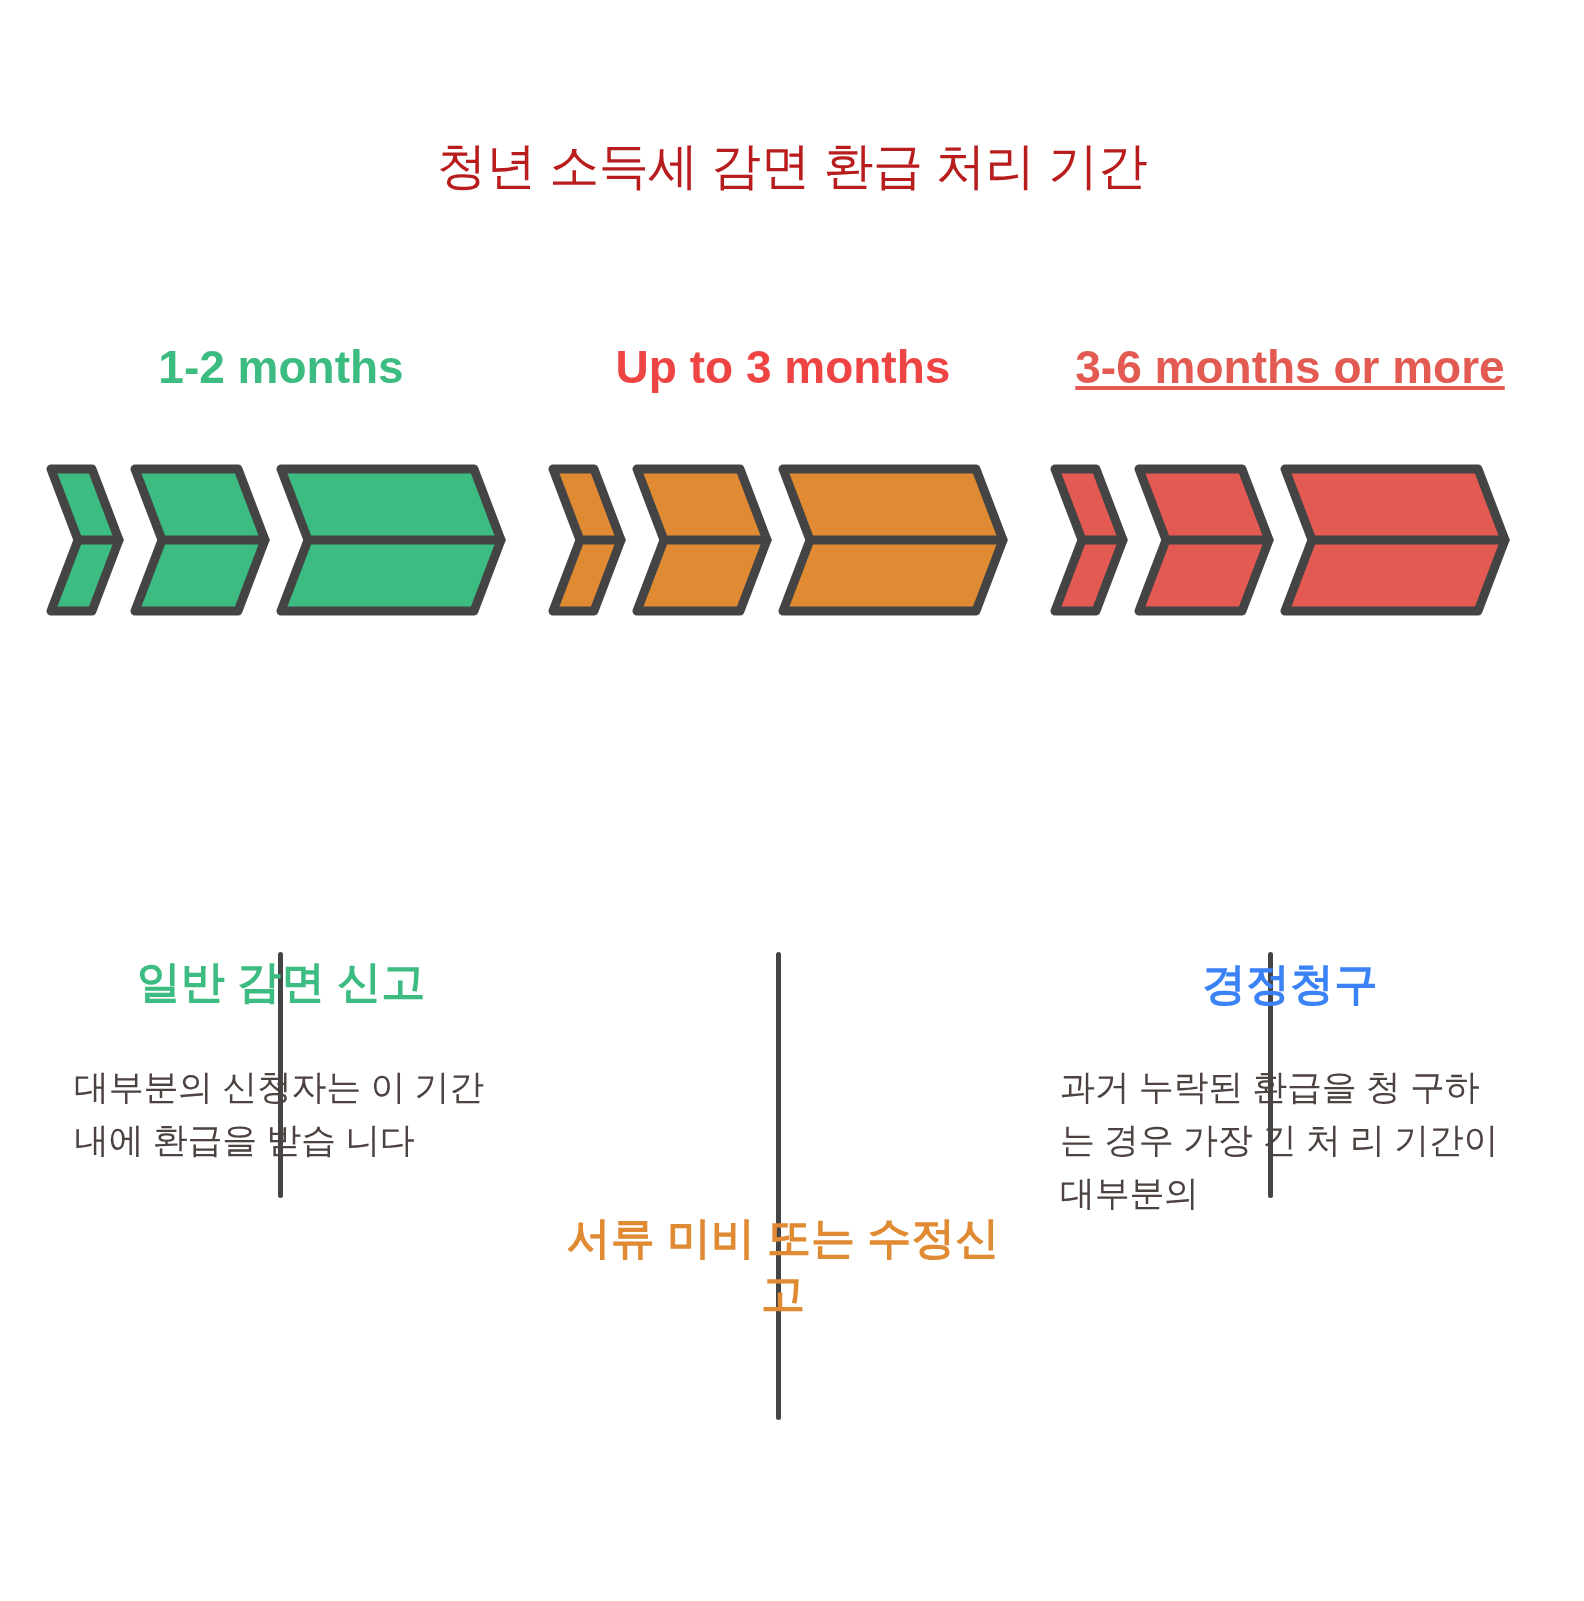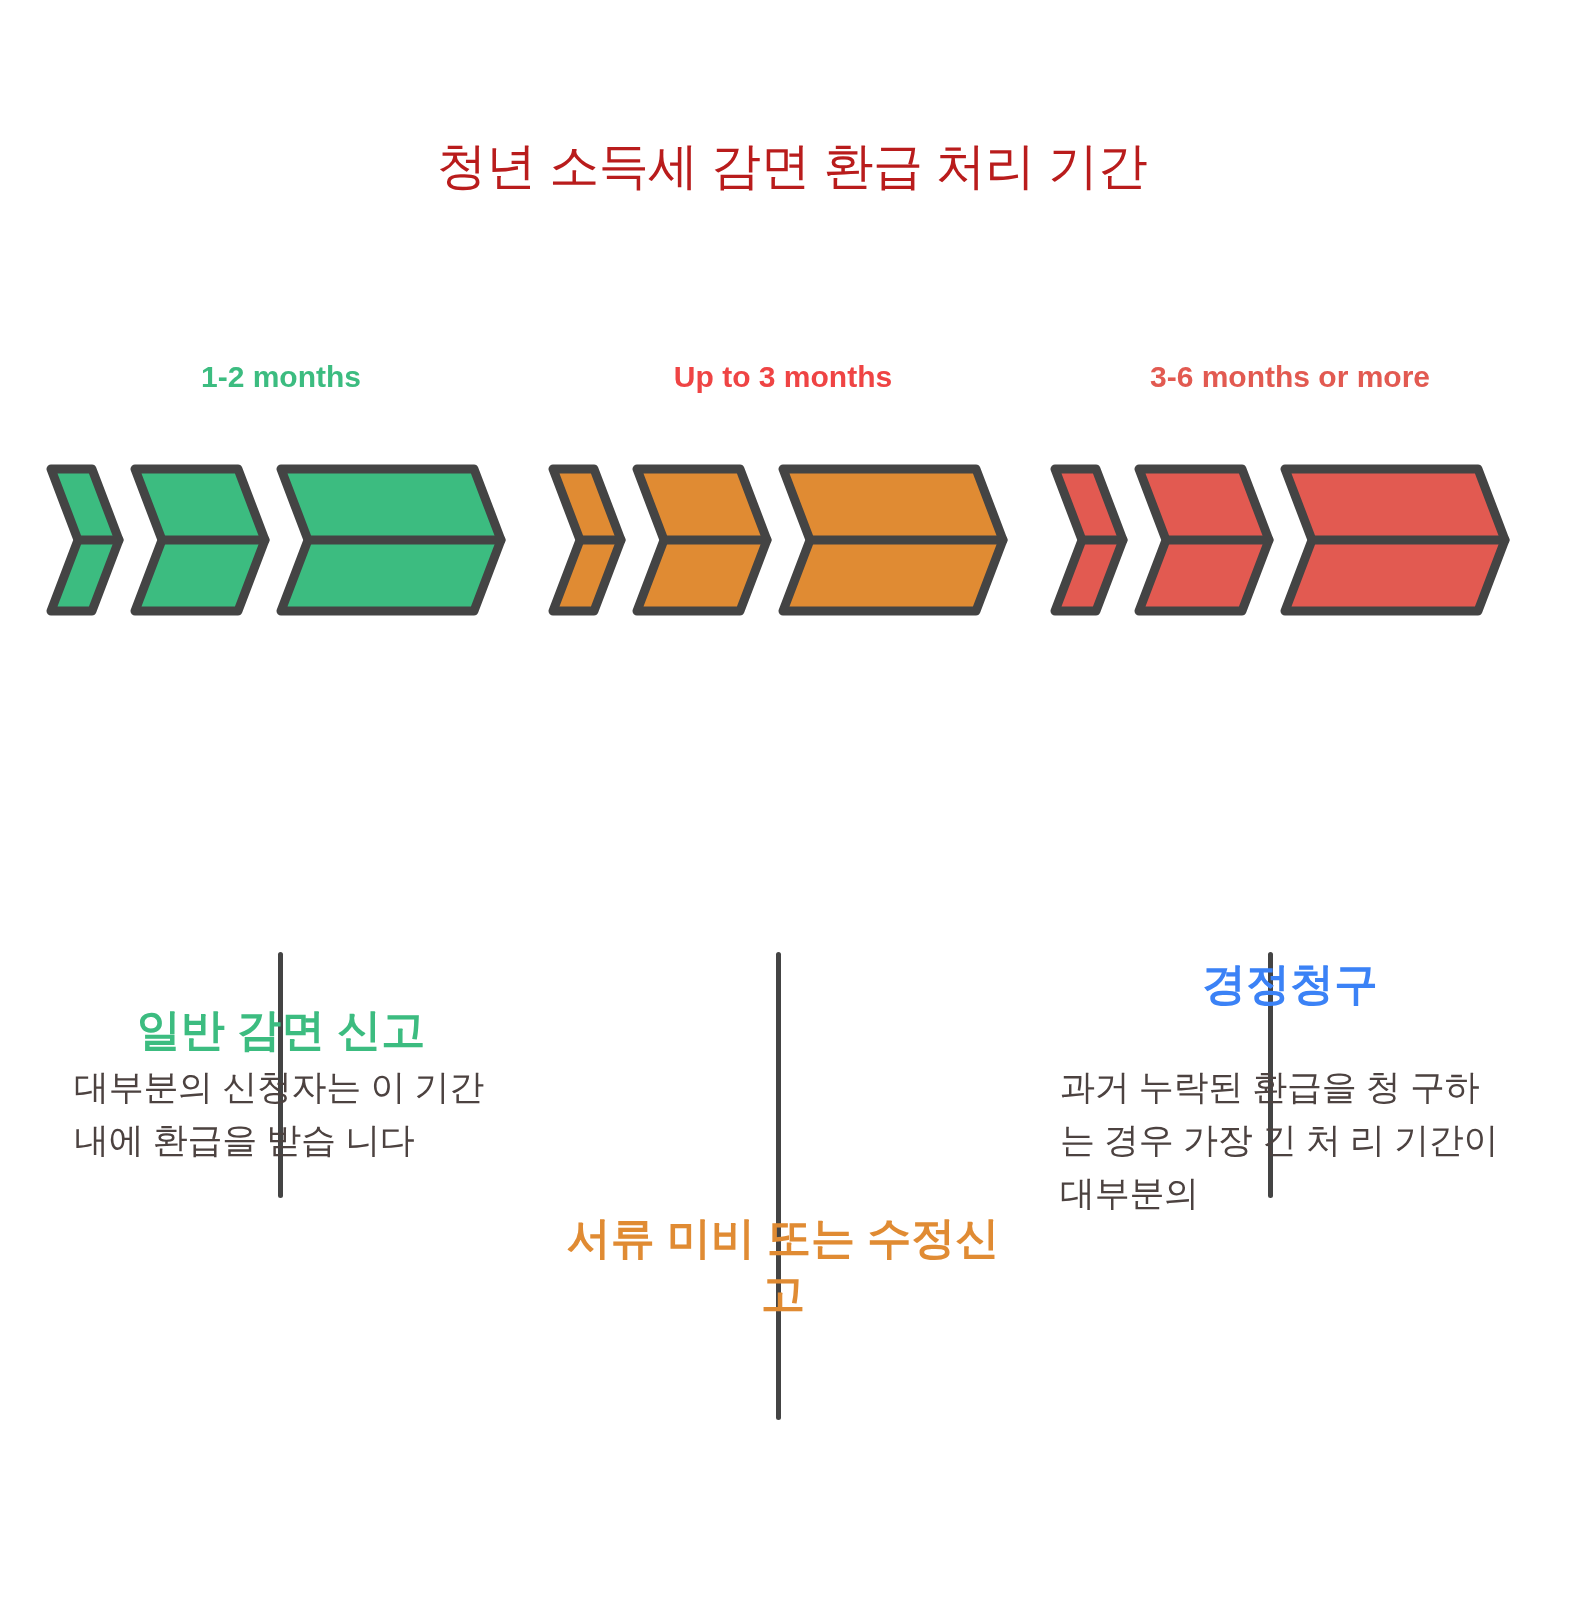--- a/index.html
+++ b/index.html
@@ -38,32 +38,32 @@
     position: absolute;
     top: 270px;
   }
   .col-1 { left: 46px;   width: 470px; }
   .col-2 { left: 548px;  width: 470px; }
   .col-3 { left: 1050px; width: 480px; }
 
   
   .duration {
     text-align: left;
-    font-size: 30px;
+    font-size: 46px;
     font-weight: bold;
     line-height: 1.12;
     min-height: 132px;
     display: flex;
     align-items: flex-end;
     justify-content: center;
     padding-bottom: 8px;
   }
   .duration.green  { color: #3cbc80; }
   .duration.orange { color: #ef4444; }
-  .duration.red    { color: #e25a51; }
+  .duration.red    { color: #e25a51; text-decoration: underline; }
 
   
   .chevrons {
     position: relative;
     height: 160px;
     margin-top: 62px;
     display: flex;
     align-items: flex-start;
     gap: 6px;
   }
@@ -88,21 +88,21 @@
 
   
   .subhead {
     position: absolute;
     width: 100%;
     text-align: center;
     font-size: 44px;
     font-weight: bold;
     line-height: 1.28;
   }
-  .subhead.green  { color: #3cbc80; margin-top: 48px; }
+  .subhead.green  { color: #3cbc80; }
   .subhead.orange { color: #e08b33; margin-top: 34px; }
   .subhead.red    { color: #3b82f6; }
 
   .sub-1 { top: 684px; }
   .sub-2 { top: 906px; }
   .sub-3 { top: 686px; }
 
   
   .body-text {
     position: absolute;

